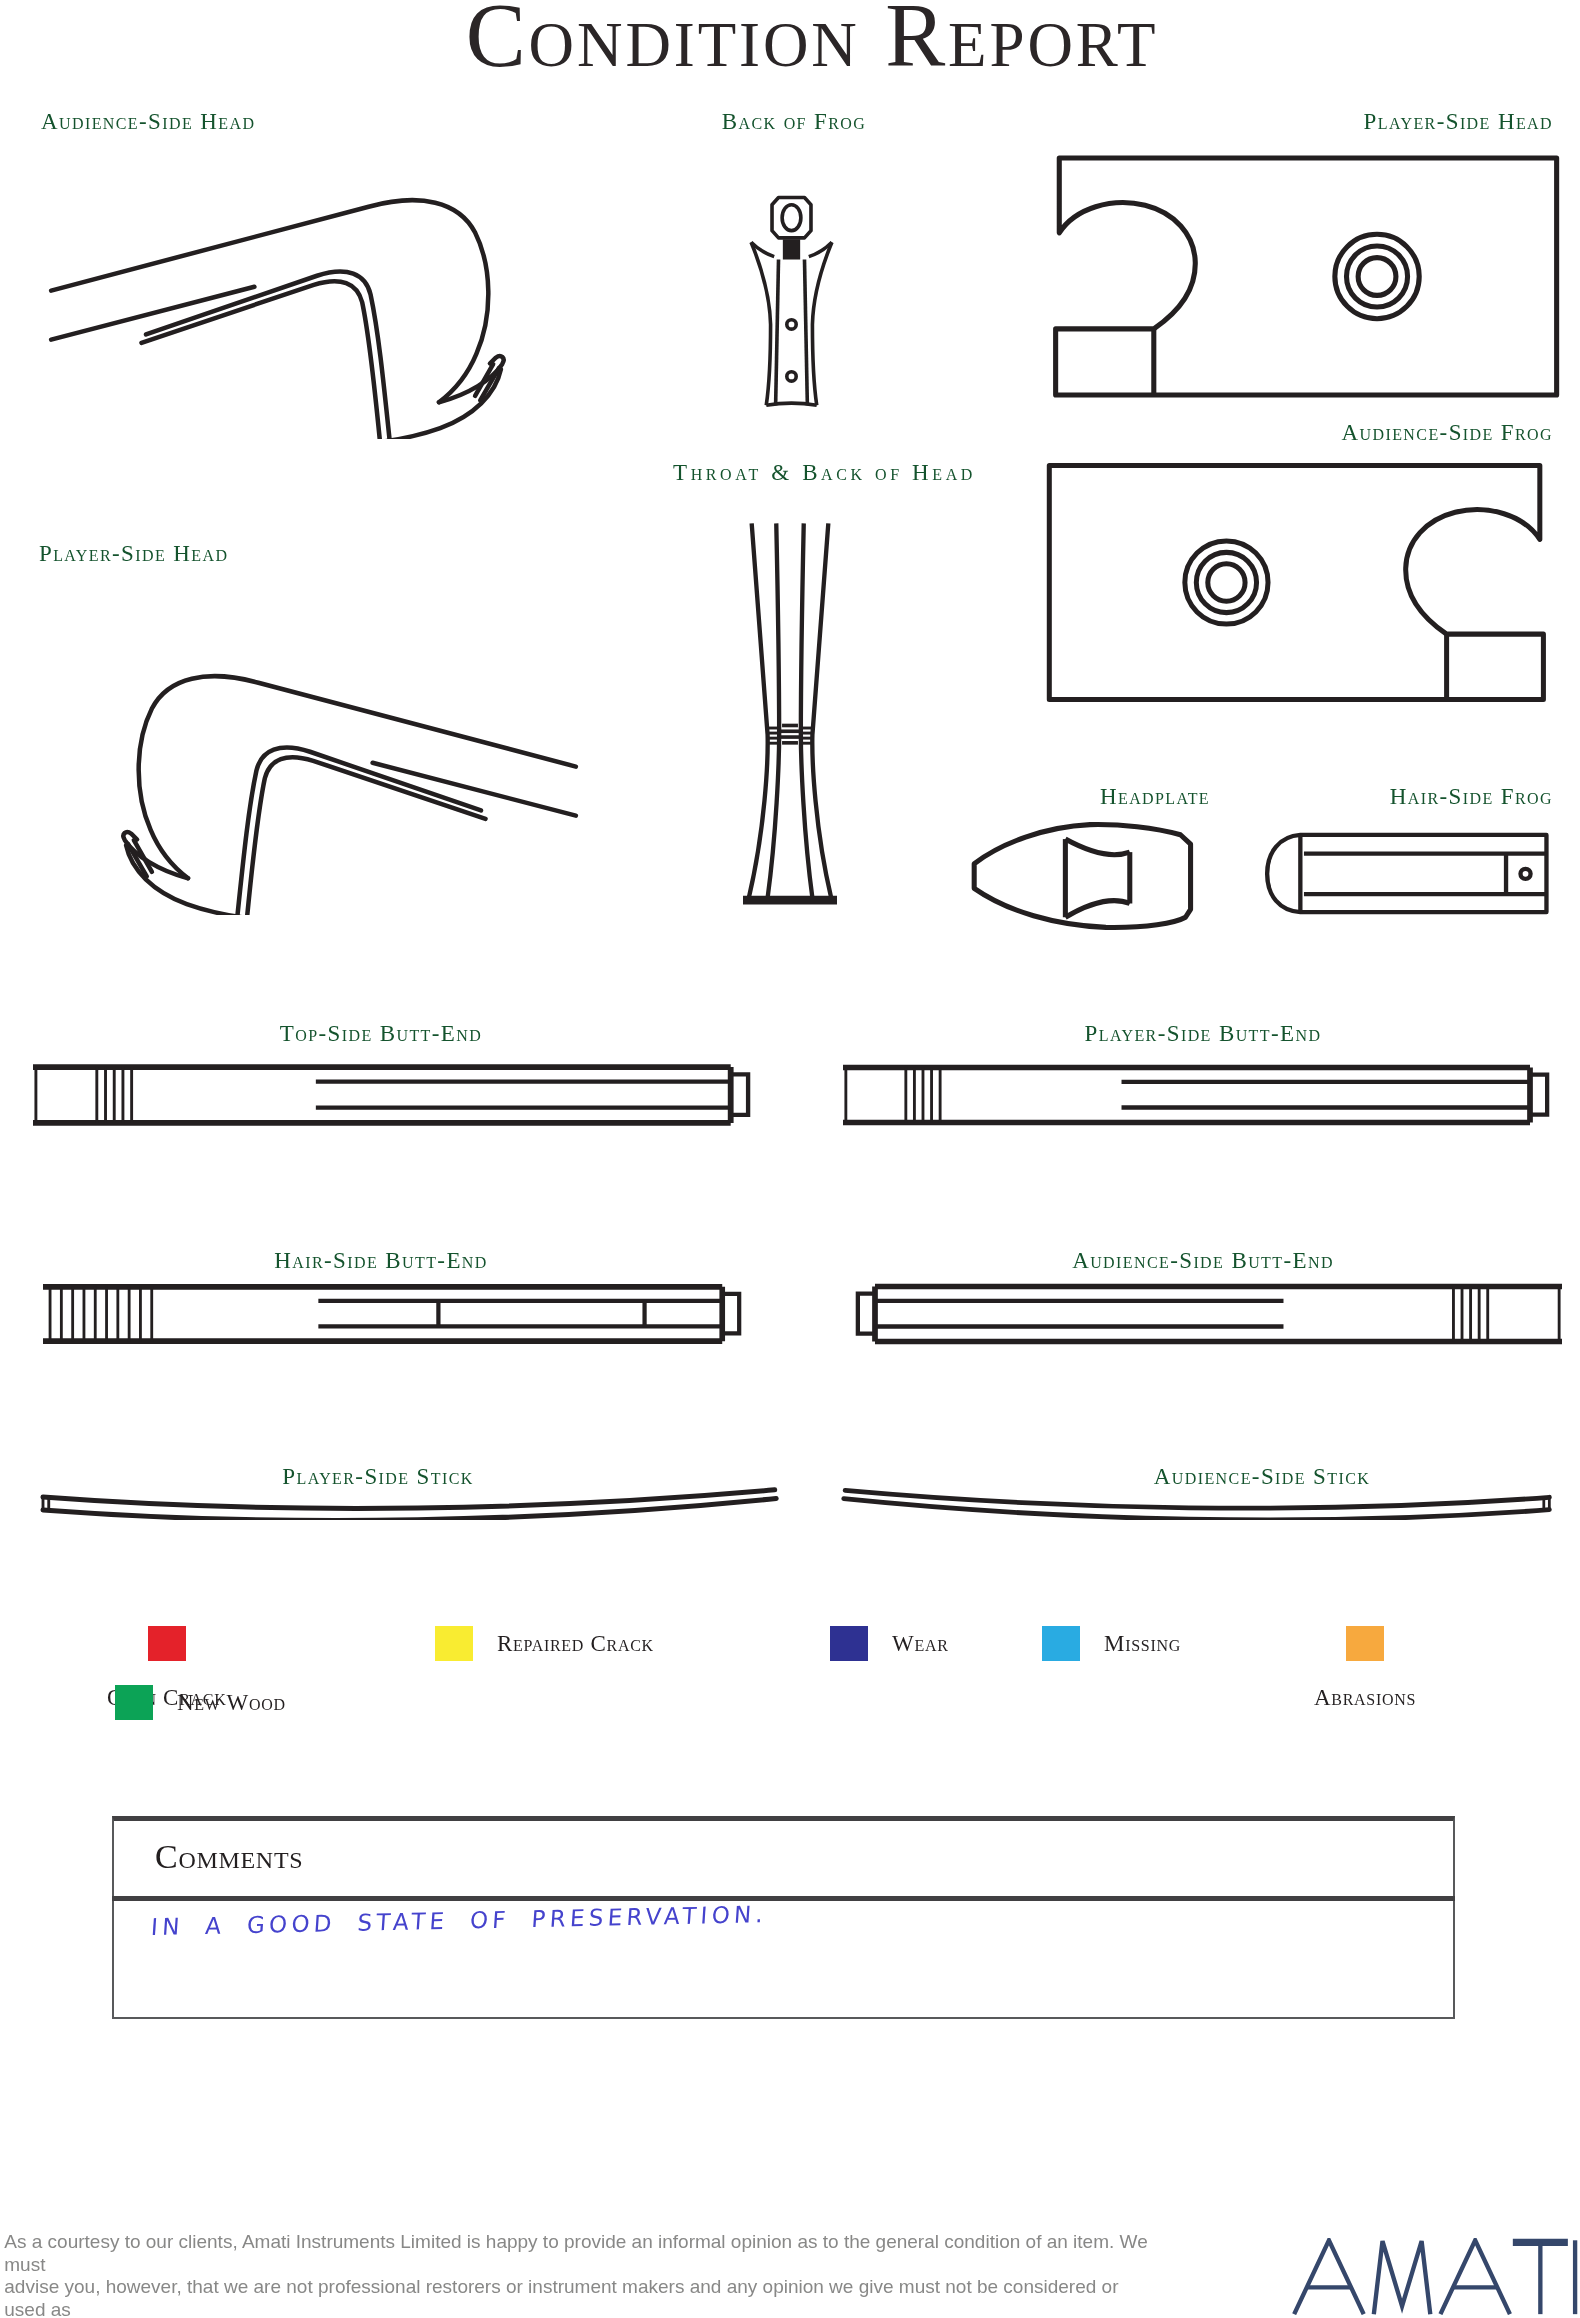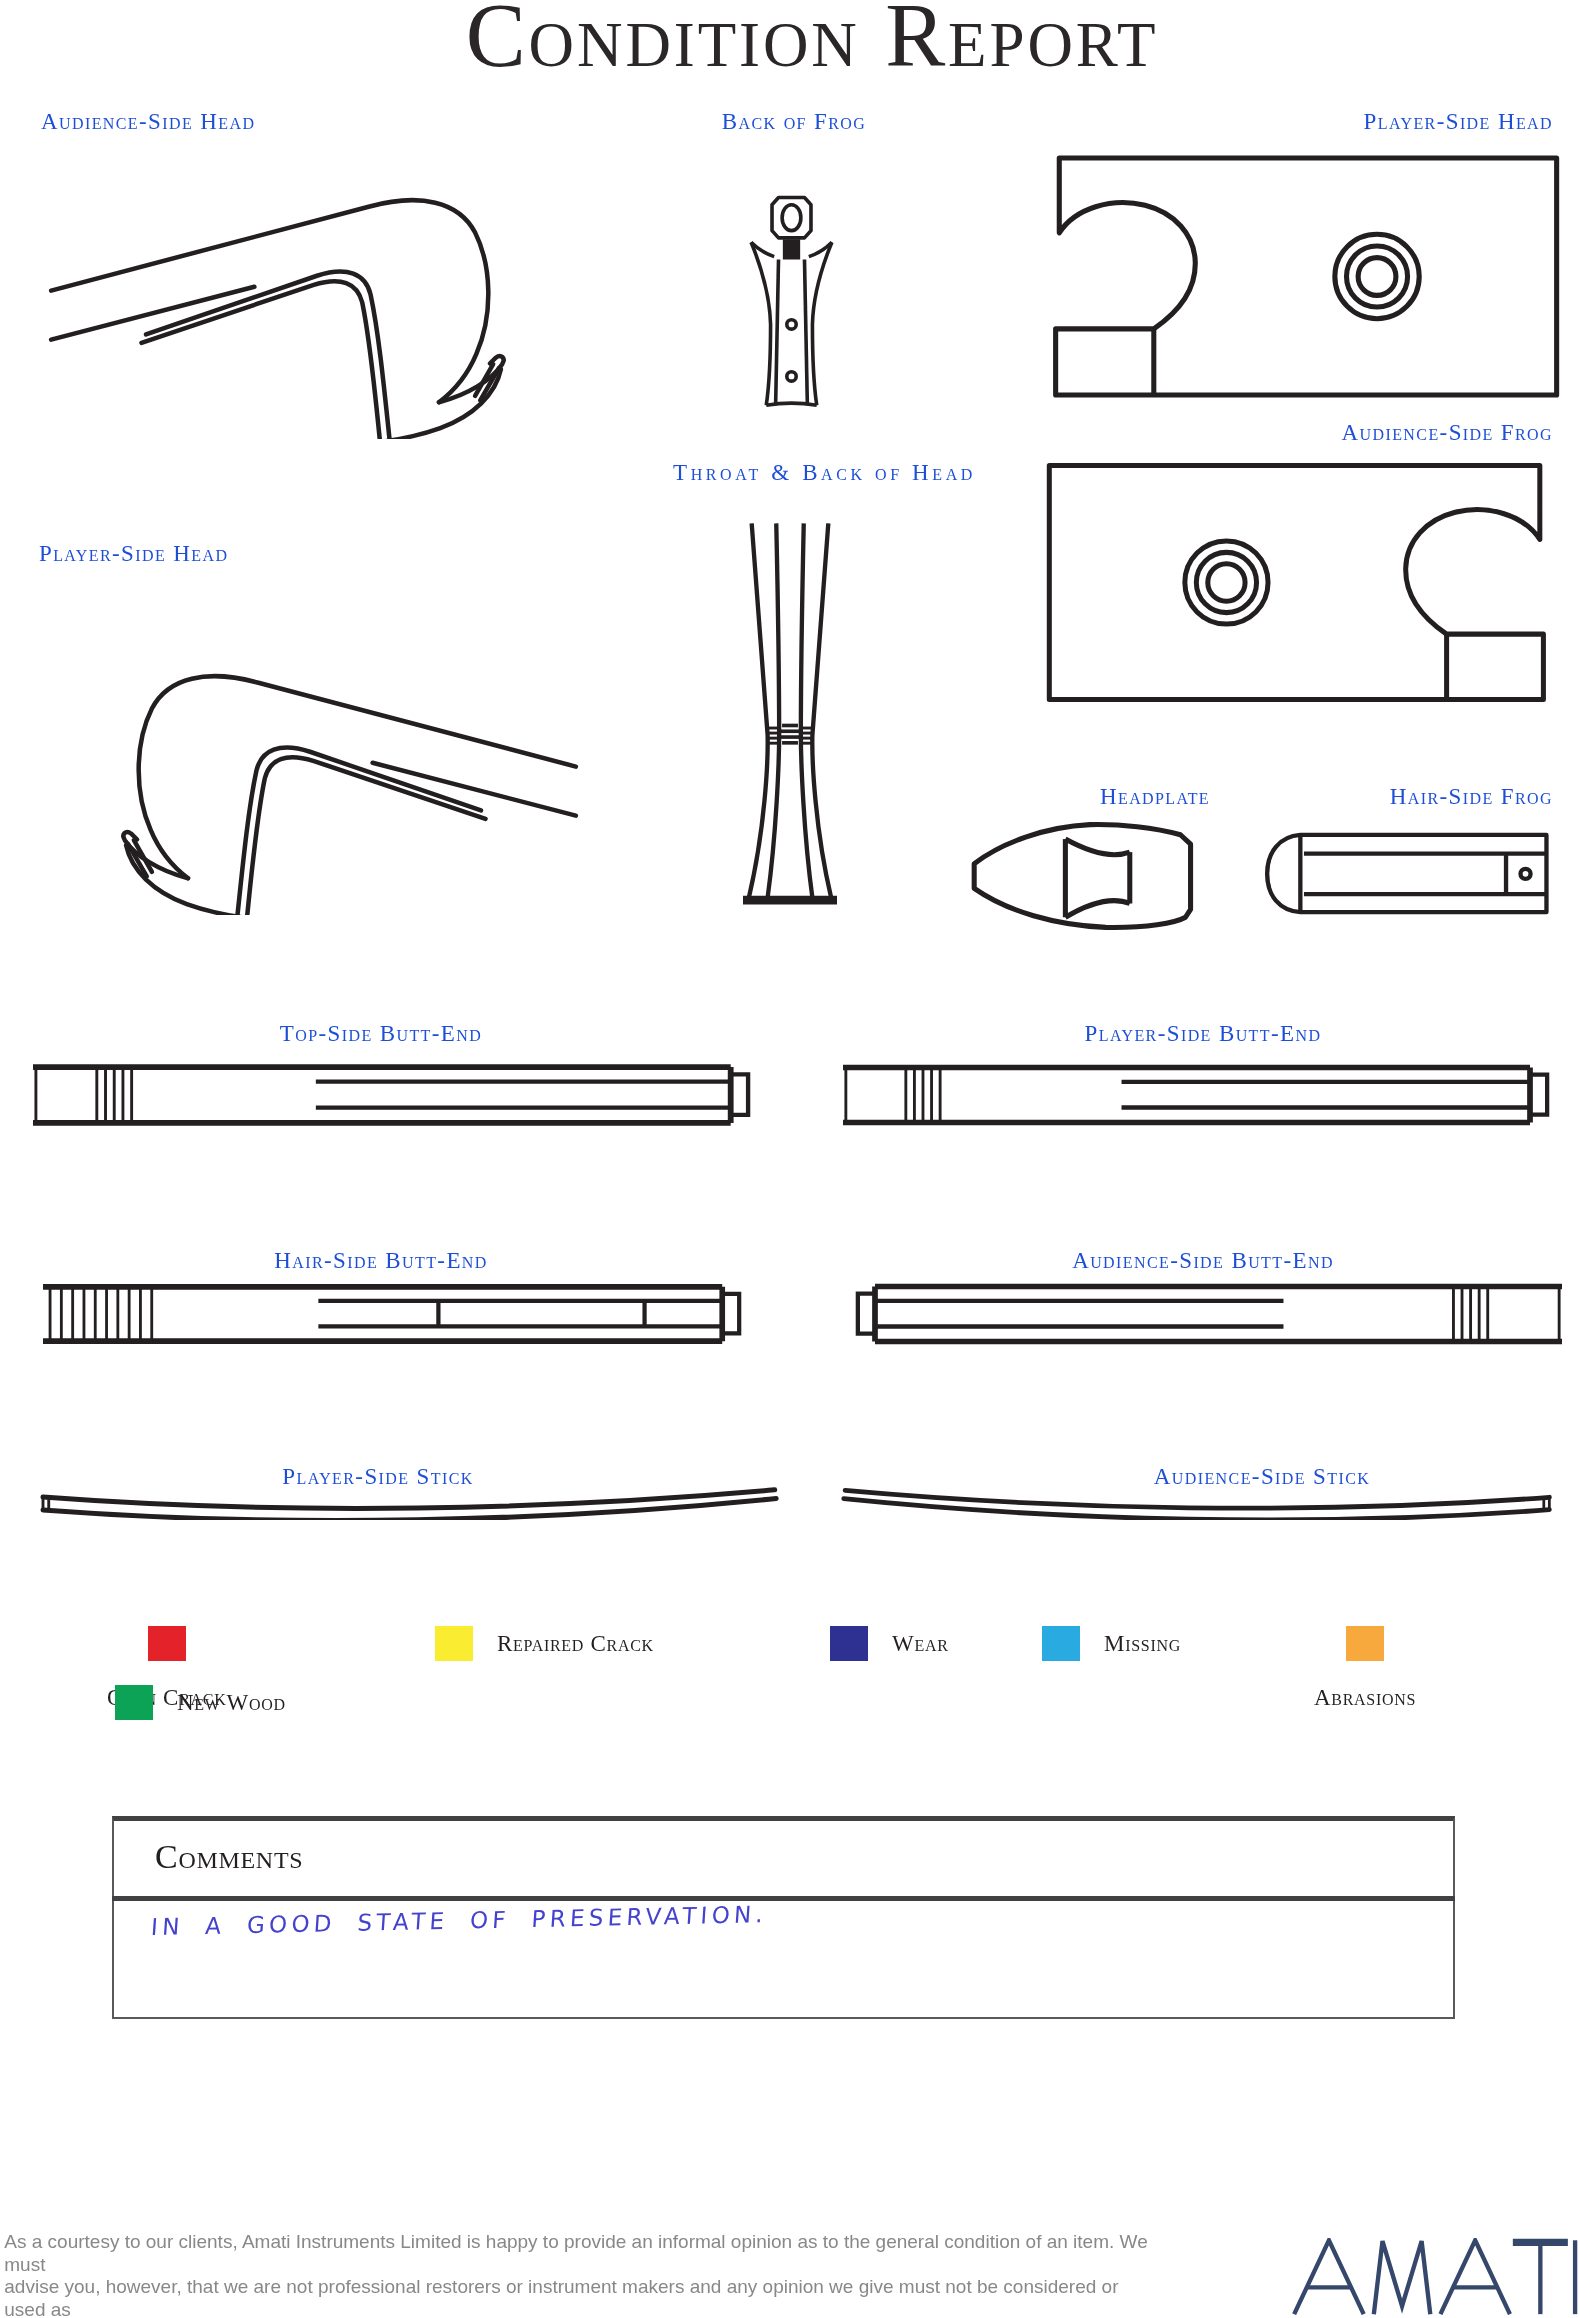--- a/index.html
+++ b/index.html
@@ -6,21 +6,21 @@
   .page {
     position:relative; width:1581px; height:2319px; background:#fff;
     font-family:"Liberation Serif","DejaVu Serif",serif; color:#231f20; overflow:hidden;
   }
   .title {
     position:absolute; top:-16px; left:812px; transform:translateX(-50%);
     font-size:90px; font-variant:small-caps; letter-spacing:2.9px; white-space:nowrap; color:#2b2627;
   }
   .dlabel {
     position:absolute; font-size:23px; font-variant:small-caps; letter-spacing:1.4px;
-    white-space:nowrap; color:#1d4ed8;
+    white-space:nowrap; color:#14532d;
   }
   .dlabel.c { transform:translateX(-50%); }
   .dlabel.r { transform:translateX(-100%); }
   .dlabel.wide { letter-spacing:3.6px; }
   .diagram { position:absolute; }
   .diagram svg { display:block; }
 
   .legend-item { position:absolute; display:flex; align-items:center; gap:24px; height:35px; }
   .swatch { width:38px; height:35px; flex:0 0 auto; }
   .legend-label { font-size:23px; font-variant:small-caps; letter-spacing:0.7px; white-space:nowrap; }

